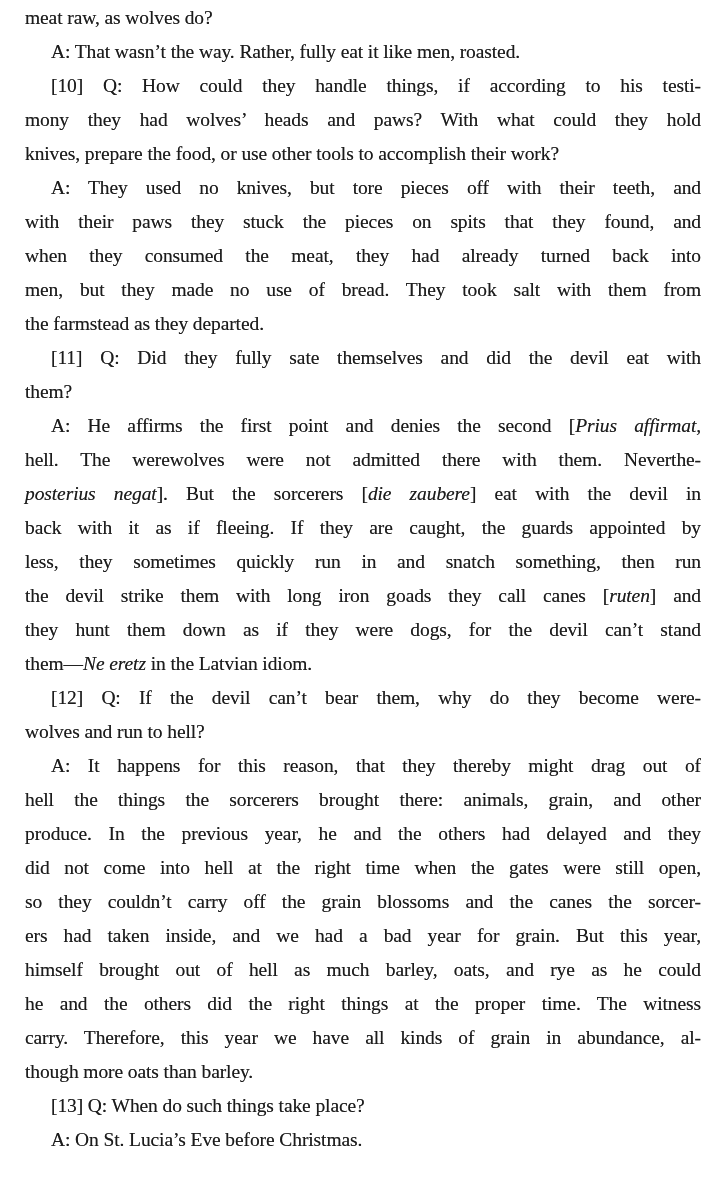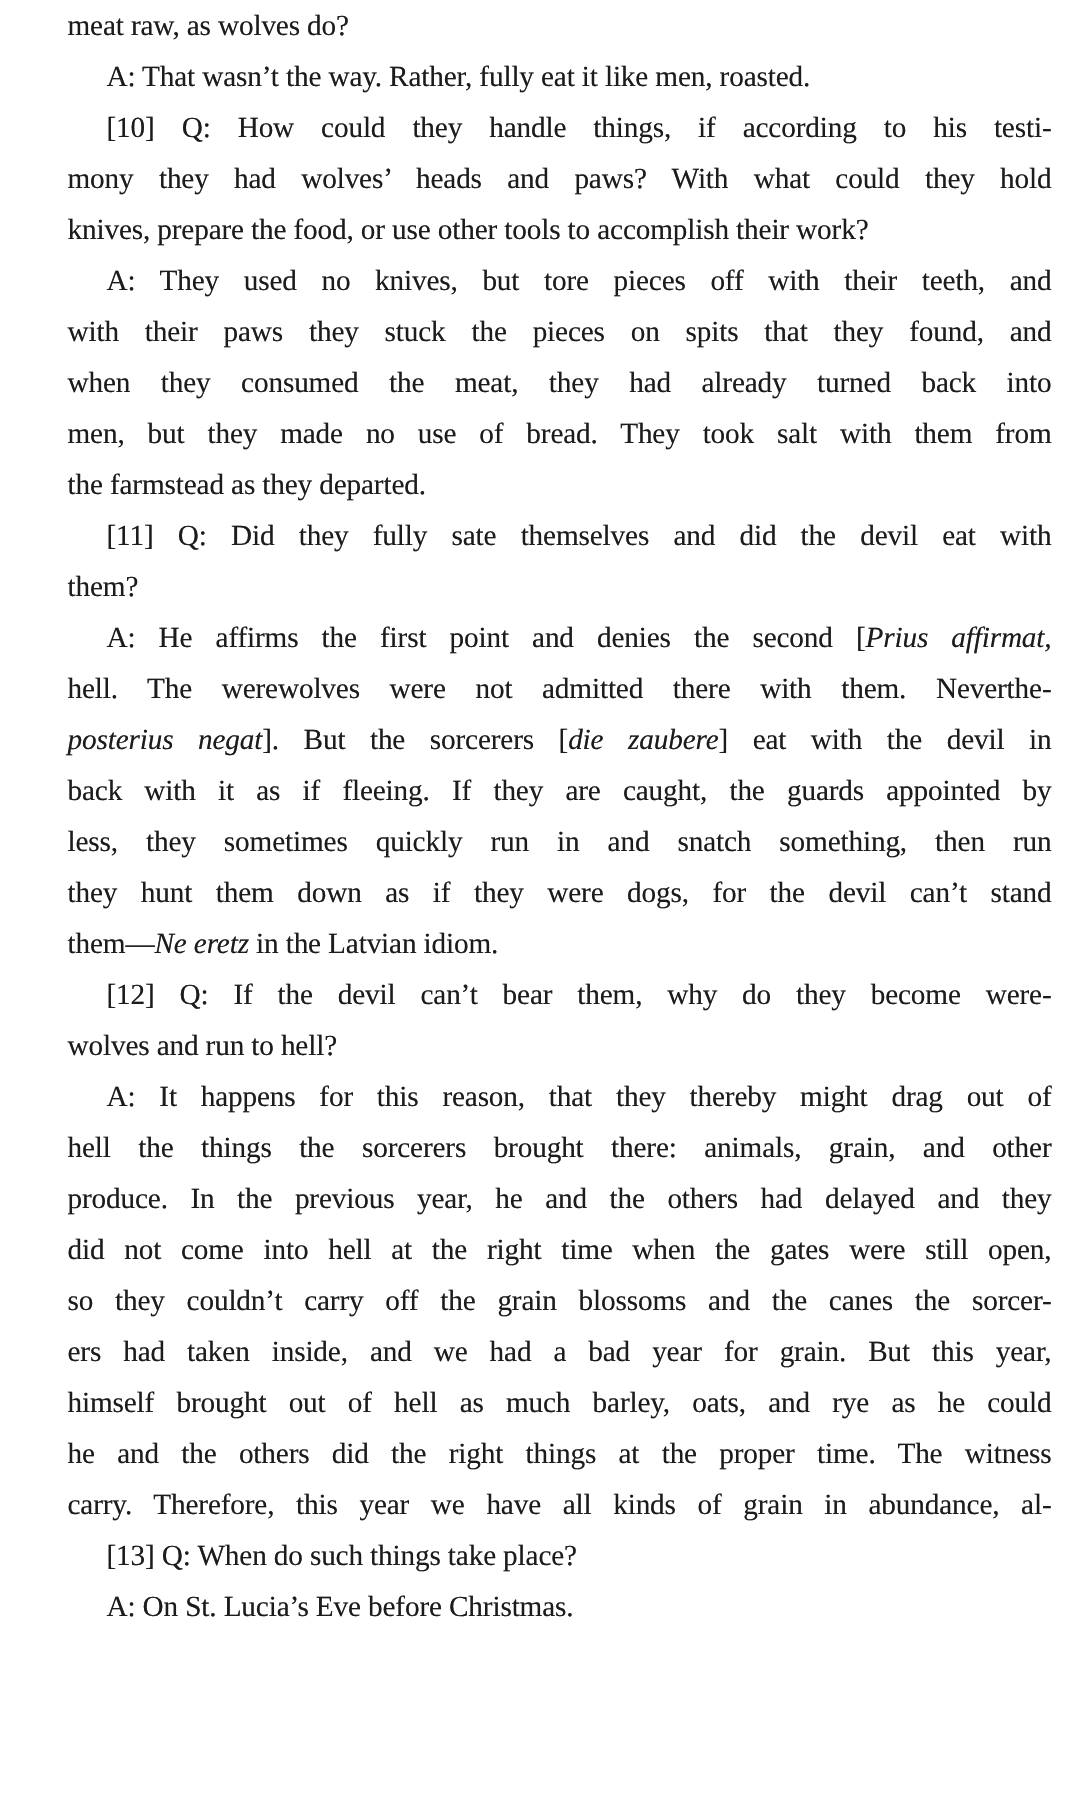--- a/index.html
+++ b/index.html
@@ -24,21 +24,20 @@
     width: 676px;
     font-size: 19.5px;
     line-height: 34px;
     letter-spacing: -0.1px;
     text-shadow: 0 0 0.35px rgba(10,10,10,0.55);
   }
   .line {
     text-align: justify;
     text-align-last: justify;
     white-space: normal;
-    margin-left: 20px;
   }
   .line.end {
     text-align: left;
     text-align-last: left;
   }
   .line.ind {
     padding-left: 26px;
   }
   .line i {
     font-style: italic;
@@ -59,29 +58,31 @@
       <div class="line"><span>when they consumed the meat, they had already turned back into</span></div>
       <div class="line"><span>men, but they made no use of bread. They took salt with them from</span></div>
       <div class="line end"><span>the farmstead as they departed.</span></div>
       <div class="line ind"><span>[11] Q: Did they fully sate themselves and did the devil eat with</span></div>
       <div class="line end"><span>them?</span></div>
       <div class="line ind"><span>A: He affirms the first point and denies the second [</span><i>Prius affirmat,</i></div>
       <div class="line"><span>hell. The werewolves were not admitted there with them. Neverthe-</span></div>
       <div class="line"><i>posterius negat</i><span>]. But the sorcerers [</span><i>die zaubere</i><span>] eat with the devil in</span></div>
       <div class="line"><span>back with it as if fleeing. If they are caught, the guards appointed by</span></div>
       <div class="line"><span>less, they sometimes quickly run in and snatch something, then run</span></div>
+      <div class="line"><span>the devil strike them with long iron goads they call canes [</span><i>ruten</i><span>] and</span></div>
       <div class="line"><span>they hunt them down as if they were dogs, for the devil can’t stand</span></div>
       <div class="line end"><span>them—</span><i>Ne eretz</i><span> in the Latvian idiom.</span></div>
       <div class="line ind"><span>[12] Q: If the devil can’t bear them, why do they become were-</span></div>
       <div class="line end"><span>wolves and run to hell?</span></div>
       <div class="line ind"><span>A: It happens for this reason, that they thereby might drag out of</span></div>
       <div class="line"><span>hell the things the sorcerers brought there: animals, grain, and other</span></div>
       <div class="line"><span>produce. In the previous year, he and the others had delayed and they</span></div>
       <div class="line"><span>did not come into hell at the right time when the gates were still open,</span></div>
       <div class="line"><span>so they couldn’t carry off the grain blossoms and the canes the sorcer-</span></div>
       <div class="line"><span>ers had taken inside, and we had a bad year for grain. But this year,</span></div>
       <div class="line"><span>himself brought out of hell as much barley, oats, and rye as he could</span></div>
       <div class="line"><span>he and the others did the right things at the proper time. The witness</span></div>
       <div class="line"><span>carry. Therefore, this year we have all kinds of grain in abundance, al-</span></div>
+      <div class="line end"><span>though more oats than barley.</span></div>
       <div class="line end ind"><span>[13] Q: When do such things take place?</span></div>
       <div class="line end ind"><span>A: On St. Lucia’s Eve before Christmas.</span></div>
     </div>
 </div>
 
 </body></html>

